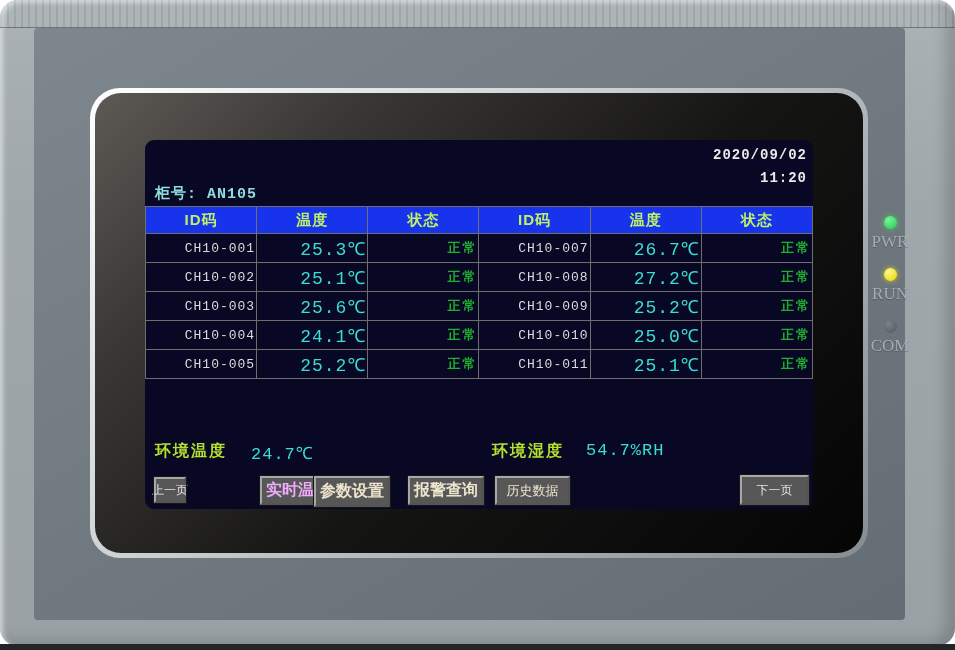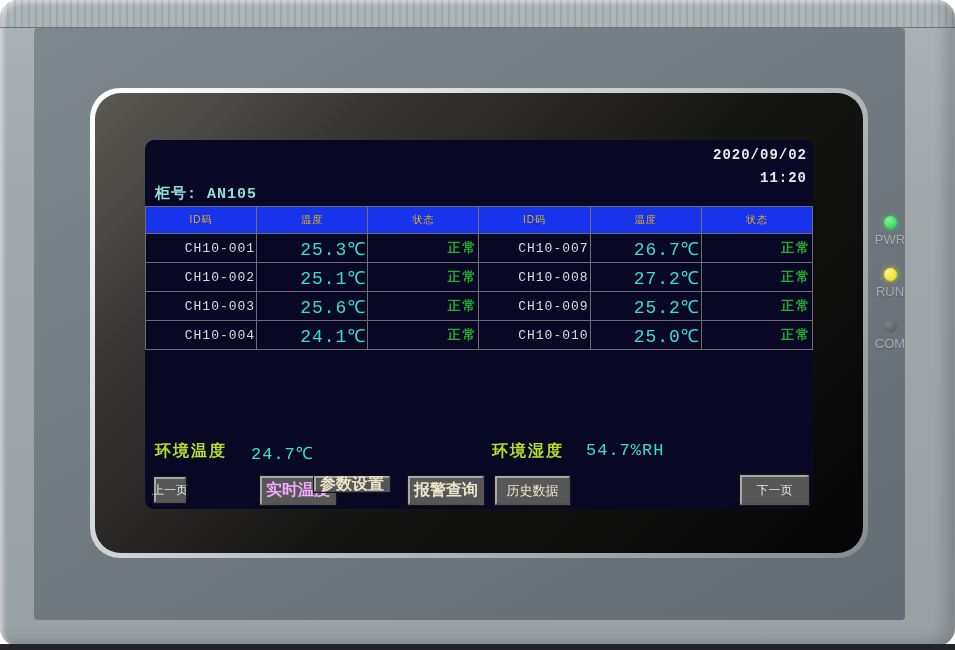--- a/index.html
+++ b/index.html
@@ -38,21 +38,21 @@
     font-family:"Liberation Mono","DejaVu Sans Mono",monospace;
     border-radius:9px;
   }
   
   .datetime{position:absolute;top:4px;right:6px;text-align:right;color:#eaeaea;
     font-size:14px;line-height:23px;font-weight:bold;letter-spacing:1px;}
   .cabinet{position:absolute;left:10px;top:44px;color:#8fdcd8;font-size:15px;font-weight:bold;letter-spacing:1px;}
   
   table.mon{position:absolute;left:0;top:66px;width:668px;border-collapse:collapse;table-layout:fixed;}
   table.mon th{
-    background:#1733eb;color:#eab308;font-size:10px;font-weight:normal;height:24px;
+    background:#1733eb;color:#bef264;font-size:15px;font-weight:bold;height:24px;
     border:1px solid #6e6e6e;font-family:"Liberation Sans",sans-serif;letter-spacing:1px;
   }
   table.mon td{border:1px solid #6e6e6e;height:26px;text-align:right;vertical-align:middle;}
   td.c-id{color:#dcdcdc;font-size:13px;letter-spacing:1px;}
   td.c-temp{color:#38ded6;font-size:18px;letter-spacing:1px;}
   td.c-status{color:#1fae2e;font-size:13px;font-weight:bold;font-family:Liberation Serif, serif;letter-spacing:2px;}
   
   .env span{position:absolute;top:263px;white-space:nowrap;margin-top:38px;}
   .env .lbl{color:#b4e02e;font-size:16px;font-weight:bold;font-family:"Liberation Sans",sans-serif;letter-spacing:2px;}
   .env .val{color:#38ded6;font-size:17px;letter-spacing:1px;}
@@ -61,32 +61,32 @@
   
   .hmi-btn{
     position:absolute;box-sizing:border-box;background:#575757;
     border:2px outset #a8a8a8;outline:1px solid #161616;
     color:#ece4cb;font-family:"Liberation Sans",sans-serif;
     display:flex;align-items:center;justify-content:center;
     white-space:nowrap;cursor:pointer;padding:0;
   }
   .b0{left:9px;top:337px;width:32px;height:26px;font-size:12px;color:#e5e5e5;}
   .b1{left:73px;top:336px;width:76px;height:29px;font-size:16px;font-weight:bold;color:#f0abfc;margin-left:42px;}
-  .b2{left:169px;top:336px;width:76px;height:16px;font-size:16px;font-weight:bold;}
+  .b2{left:169px;top:336px;width:76px;height:31px;font-size:16px;font-weight:bold;}
   .b3{left:263px;top:336px;width:76px;height:29px;font-size:16px;font-weight:bold;}
   .b4{left:350px;top:336px;width:75px;height:29px;font-size:13px;}
   .b5{left:595px;top:335px;width:69px;height:30px;font-size:12px;color:#e5e5e5;}
   
   .led-group{position:absolute;left:866px;width:48px;text-align:center;}
   .lg-pwr{top:216px;} .lg-run{top:268px;} .lg-com{top:320px;}
   .led{width:13px;height:13px;border-radius:50%;margin:0 auto 3px auto;}
   .led-pwr{background:radial-gradient(circle at 35% 30%,#7af59a,#22c94a);box-shadow:0 0 5px rgba(50,230,90,.8);}
   .led-run{background:radial-gradient(circle at 35% 30%,#fff68a,#e8d800);box-shadow:0 0 5px rgba(240,228,10,.8);}
   .led-com{background:radial-gradient(circle at 35% 30%,#7d8387,#50555a);}
-  .led-label{color:#a5aeb1;font-size:13px;font-family:Liberation Sans, sans-serif;
+  .led-label{color:#a5aeb1;font-size:17px;font-family:Liberation Serif, serif;
     text-shadow:0 1px 1px rgba(0,0,0,.25);}
 </style>
 </head>
 <body>
 
 <div class="device">
   <div class="ridge"></div>
   <div class="face"></div>
 
   <div class="bezel-ring">
@@ -135,20 +135,28 @@
             <td class="c-status">正常</td>
           </tr>
           <tr>
             <td class="c-id">CH10-004</td>
             <td class="c-temp">24.1℃</td>
             <td class="c-status">正常</td>
             <td class="c-id">CH10-010</td>
             <td class="c-temp">25.0℃</td>
             <td class="c-status">正常</td>
           </tr>
+          <tr>
+            <td class="c-id">CH10-005</td>
+            <td class="c-temp">25.2℃</td>
+            <td class="c-status">正常</td>
+            <td class="c-id">CH10-011</td>
+            <td class="c-temp">25.1℃</td>
+            <td class="c-status">正常</td>
+          </tr>
         </tbody>
           </table>
 
         <div class="env">
           <span class="lbl t-lbl">环境温度</span>
           <span class="val t-val">24.7℃</span>
           <span class="lbl h-lbl">环境湿度</span>
           <span class="val h-val">54.7%RH</span>
         </div>
 

